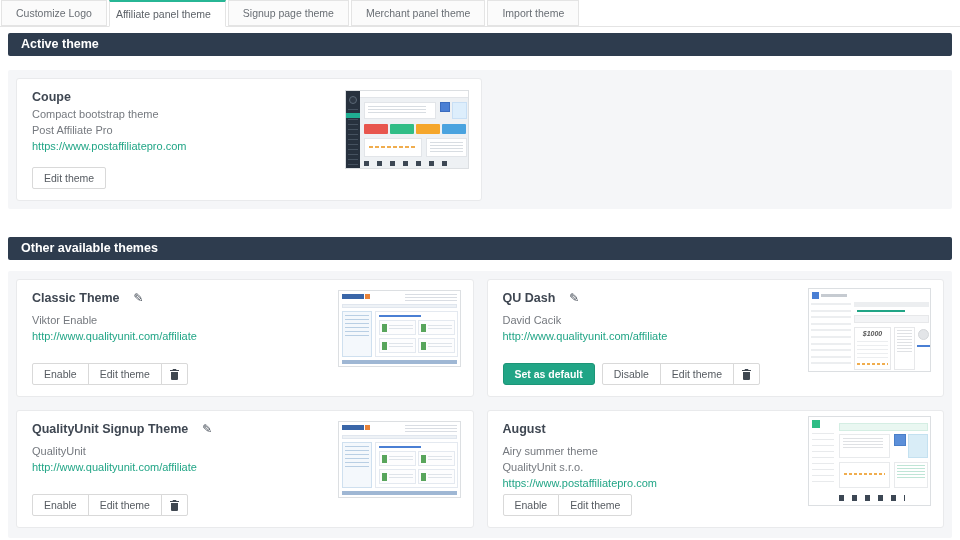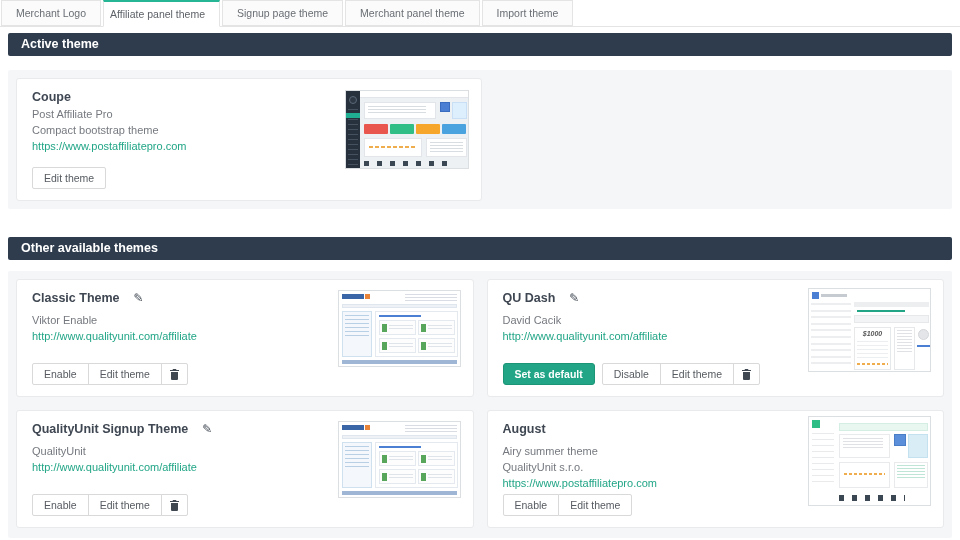--- a/index.html
+++ b/index.html
@@ -133,37 +133,37 @@
   .t-august .pb { left:85px; top:45px; width:34px; height:26px; background:#fff; border:1px solid #e8eaec;
                   padding:2px; }
   .t-august .pb i { position:static; display:block; height:1px; background:#bfe5d6; margin-bottom:2px; }
   .t-august .irow { left:30px; top:78px; width:66px; height:6px;
                     background:repeating-linear-gradient(90deg,#3c4754 0 5px, transparent 5px 13px); }
 </style>
 </head>
 <body>
 
 <div class="tabbar">
-  <div class="tab">Merchant Logo</div>
+  <div class="tab">Customize Logo</div>
   <div class="tab active">Affiliate panel theme</div>
   <div class="tab">Signup page theme</div>
   <div class="tab">Merchant panel theme</div>
   <div class="tab">Import theme</div>
 </div>
 
 <div class="section-bar">Active theme</div>
 
 <div class="section-body">
   <div class="theme-card active-card">
     <div class="card-title">
       <span>Coupe</span>
     </div>
     <div class="meta coupe">
+      <div>Compact bootstrap theme</div>
       <div>Post Affiliate Pro</div>
-      <div>Compact bootstrap theme</div>
       <a class="link">https://www.postaffiliatepro.com</a>
     </div>
     <div class="actions">
       <button class="btn">Edit theme</button>
     </div>
     <div class="thumb t-coupe">
       <i class="sb"></i>
         <i class="av"></i>
         <i class="sbl"></i>
         <i class="sba"></i>

